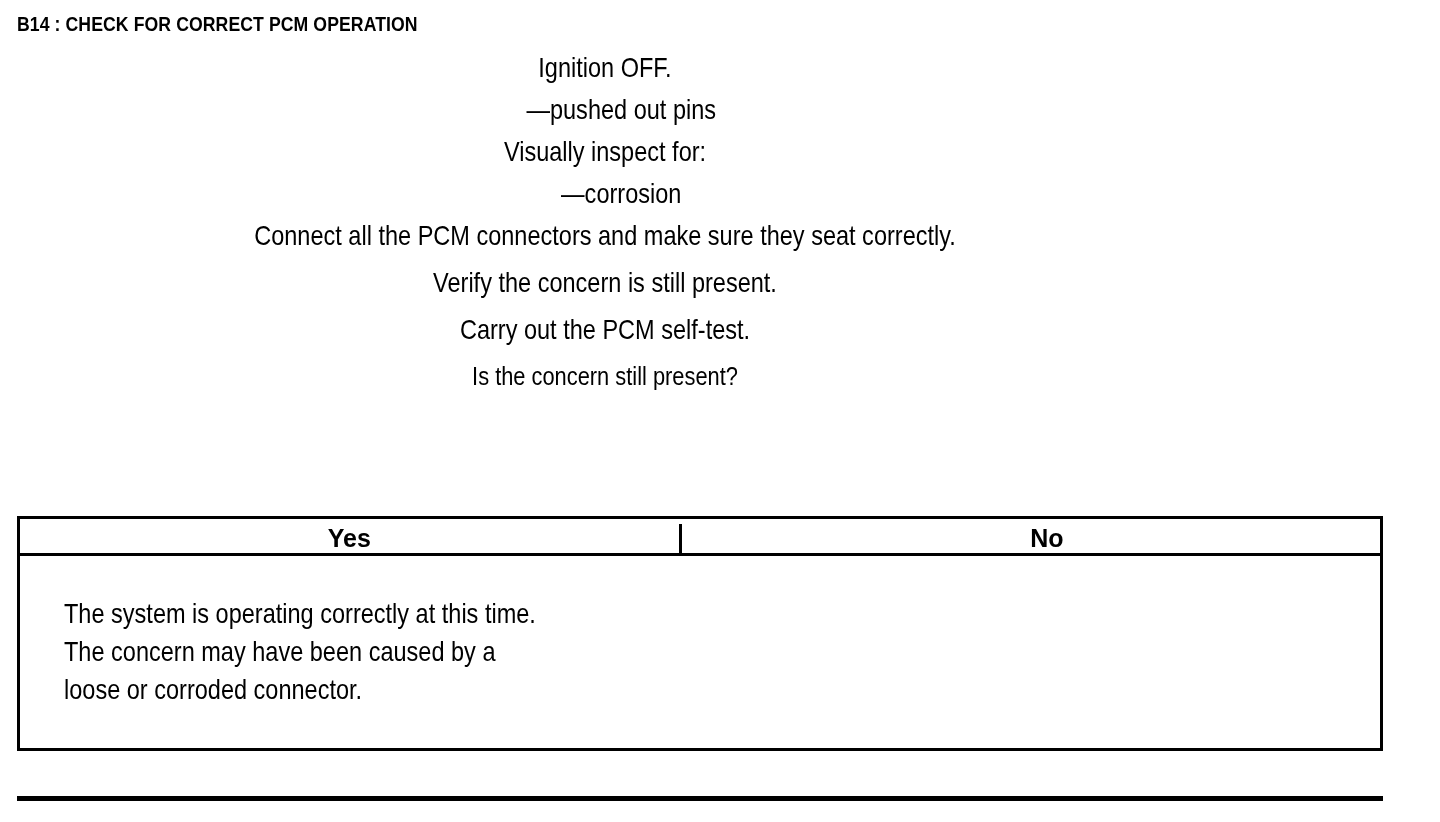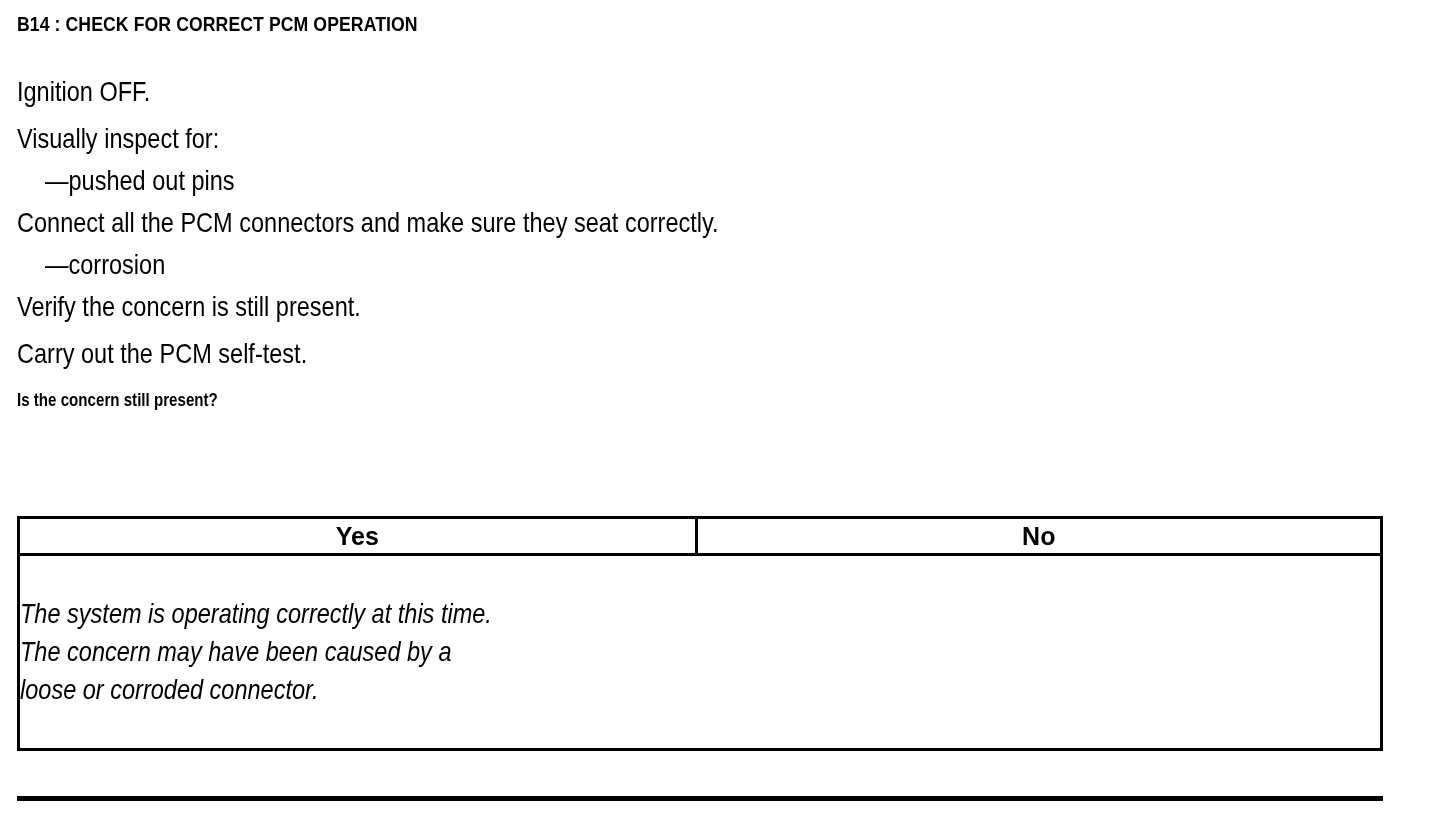--- a/index.html
+++ b/index.html
@@ -41,70 +41,73 @@
     font-size: 21px;
     font-weight: bold;
     letter-spacing: 0.1px;
     line-height: 26px;
   }
 
   
   .body-block {
     position: absolute;
     left: 17px;
-    top: 68px;
+    top: 44px;
     width: 1400px;
+    text-align: center;
   }
   .body-line {
     font-size: 28px;
     line-height: 47px;
     height: 47px;
     font-weight: normal;
   }
   .body-line.bullet {
     padding-left: 28px;
     line-height: 37px;
     height: 37px;
   }
   .body-line.bold {
-    font-weight: bold;
-    font-size: 18px;
+    font-weight: normal;
+    font-size: 26px;
   }
 
   
   .decision-table {
     position: absolute;
     left: 17px;
     top: 516px;
     width: 1366px;
     border: 3px solid #000;
     border-collapse: collapse;
     box-sizing: border-box;
   }
   .dt-head {
     display: flex;
     height: 37px;
     border-bottom: 3px solid #000;
     box-sizing: border-box;
+    align-items: flex-end;
   }
   .dt-body {
     display: flex;
     height: 192px;
     box-sizing: border-box;
   }
   .col-yes {
     width: 679px;
     box-sizing: border-box;
     border-right: 3px solid #000;
     position: relative;
   }
   .col-no {
     width: 684px;
     box-sizing: border-box;
     position: relative;
+    margin-left: 32px;
   }
   .dt-head .col-yes,
   .dt-head .col-no {
     display: flex;
     align-items: center;
     justify-content: center;
   }
   .dt-th {
     font-size: 25px;
     font-weight: bold;
@@ -114,24 +117,23 @@
     line-height: 38px;
     white-space: pre;
   }
   .col-yes .cell-text {
     position: absolute;
     left: 2px;
     top: 4px;
   }
   .col-no .cell-text {
     position: absolute;
-    left: 0;
+    left: 12px;
     top: 50%;
     transform: translateY(-50%);
-    font-style: italic;
   }
   .col-no .cell-text .cond {
     transform-origin: left top;
   }
 
   
   .footer-rule {
     position: absolute;
     left: 17px;
     top: 796px;
@@ -146,31 +148,31 @@
 <div class="page">
 
   <div class="step-title">
     <div class="cond">B14 : CHECK FOR CORRECT PCM OPERATION</div>
   </div>
 
   <div class="body-block">
     <div class="body-line">
       <div class="cond">Ignition OFF.</div>
     </div>
-    <div class="body-line">
-      <div class="cond">Visually inspect for:</div>
-    </div>
     <div class="body-line bullet">
       <div class="cond">—pushed out pins</div>
     </div>
     <div class="body-line">
-      <div class="cond">Connect all the PCM connectors and make sure they seat correctly.</div>
+      <div class="cond">Visually inspect for:</div>
     </div>
     <div class="body-line bullet">
       <div class="cond">—corrosion</div>
+    </div>
+    <div class="body-line">
+      <div class="cond">Connect all the PCM connectors and make sure they seat correctly.</div>
     </div>
     <div class="body-line">
       <div class="cond">Verify the concern is still present.</div>
     </div>
     <div class="body-line">
       <div class="cond">Carry out the PCM self-test.</div>
     </div>
     <div class="body-line bold">
       <div class="cond">Is the concern still present?</div>
     </div>

